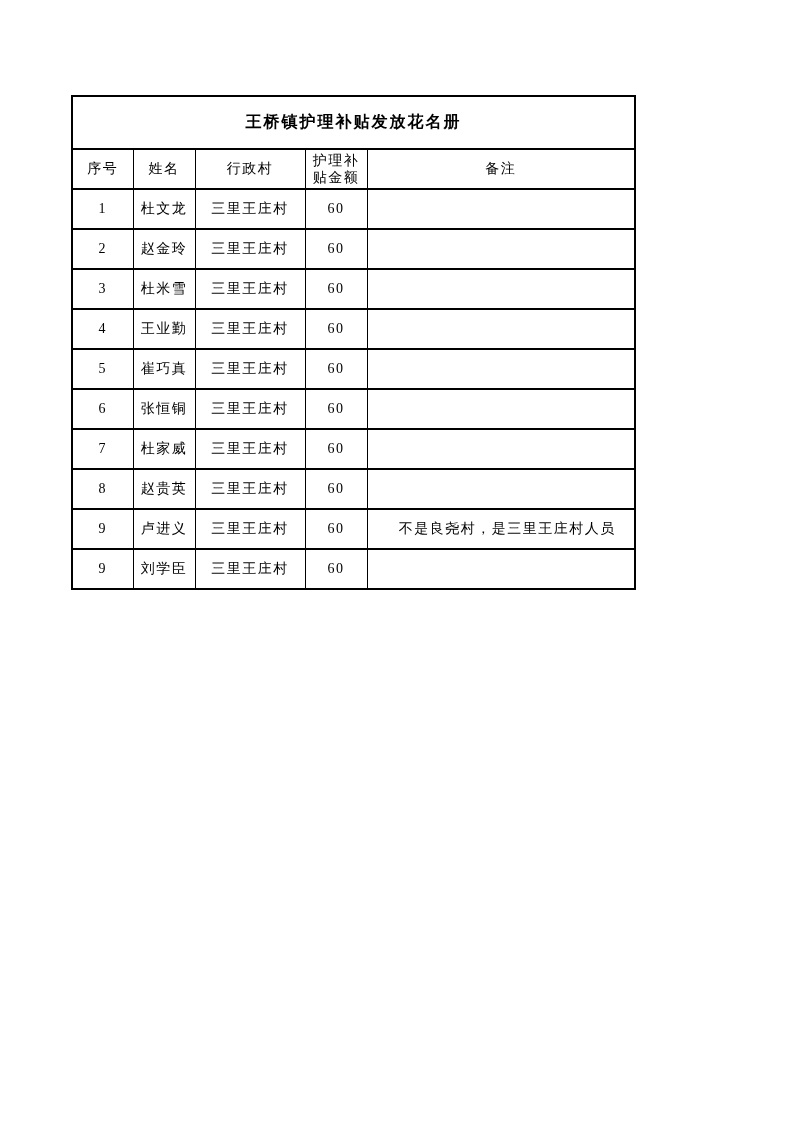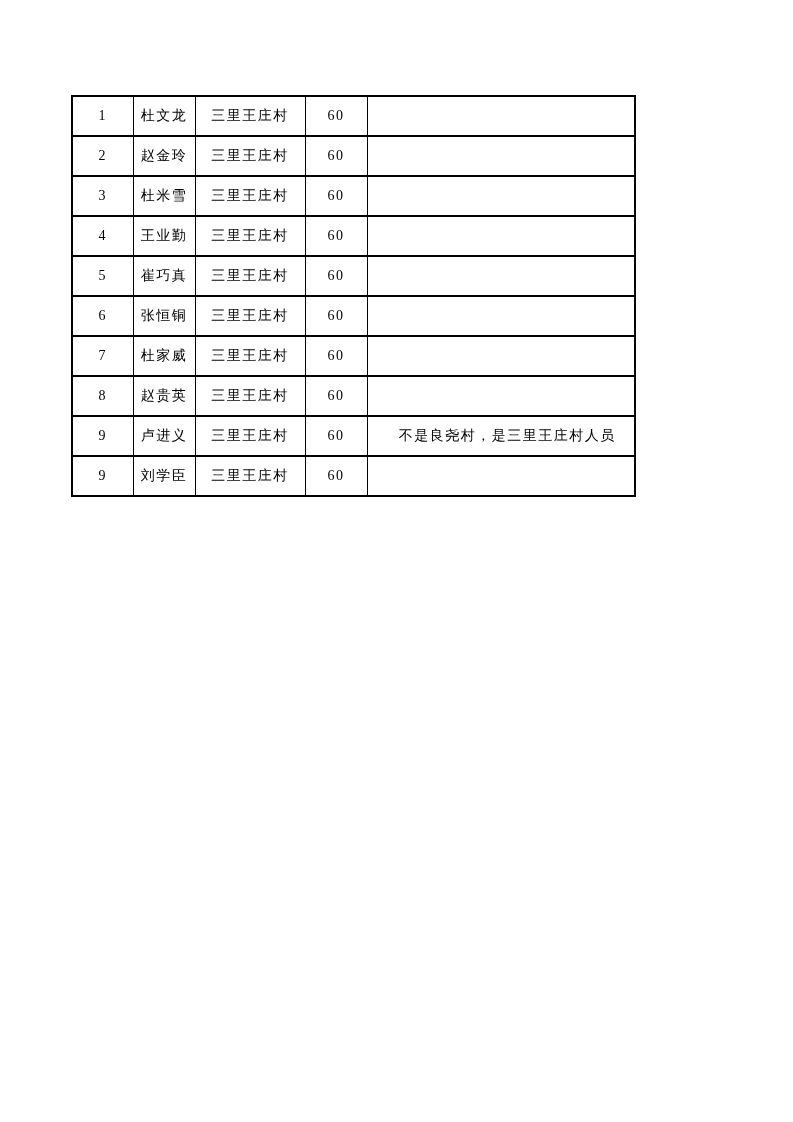--- a/index.html
+++ b/index.html
@@ -61,20 +61,31 @@
 <div class="sheet">
   <table class="roster">
     <colgroup>
       <col style="width:61px">
       <col style="width:62px">
       <col style="width:110px">
       <col style="width:62px">
       <col style="width:268px">
     </colgroup>
     <tbody>
+      <tr class="title-row">
+        <td colspan="5">王桥镇护理补贴发放花名册</td>
+      </tr>
+      <tr class="header-row">
+        <th>序号</th>
+        <th>姓名</th>
+        <th>行政村</th>
+        <th>护理补
+贴金额</th>
+        <th>备注</th>
+      </tr>
       <tr class="data-row">
         <td class="num-cell">1</td>
         <td>杜文龙</td>
         <td>三里王庄村</td>
         <td class="num-cell">60</td>
         <td class="remark-cell"></td>
       </tr>
       <tr class="data-row">
         <td class="num-cell">2</td>
         <td>赵金玲</td>

